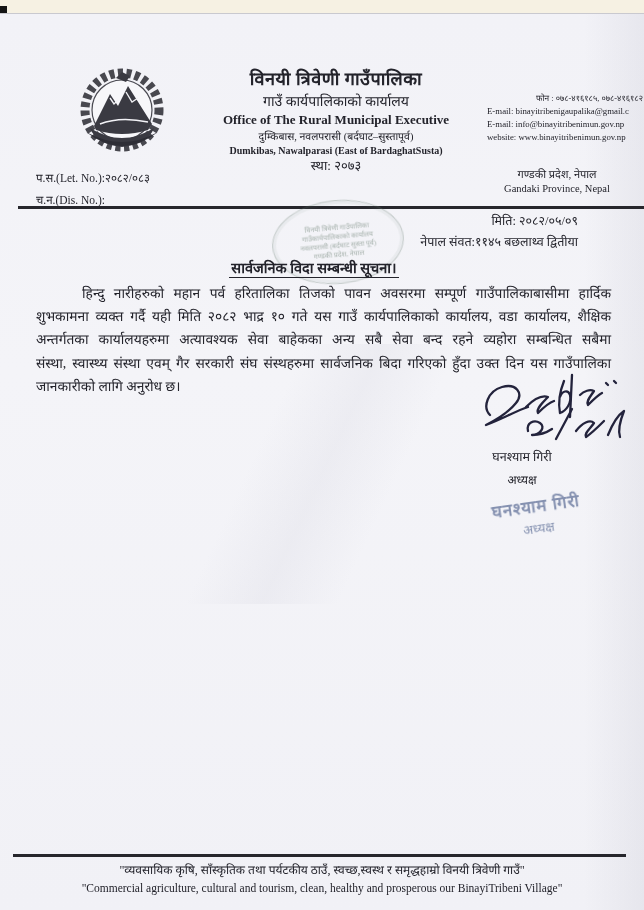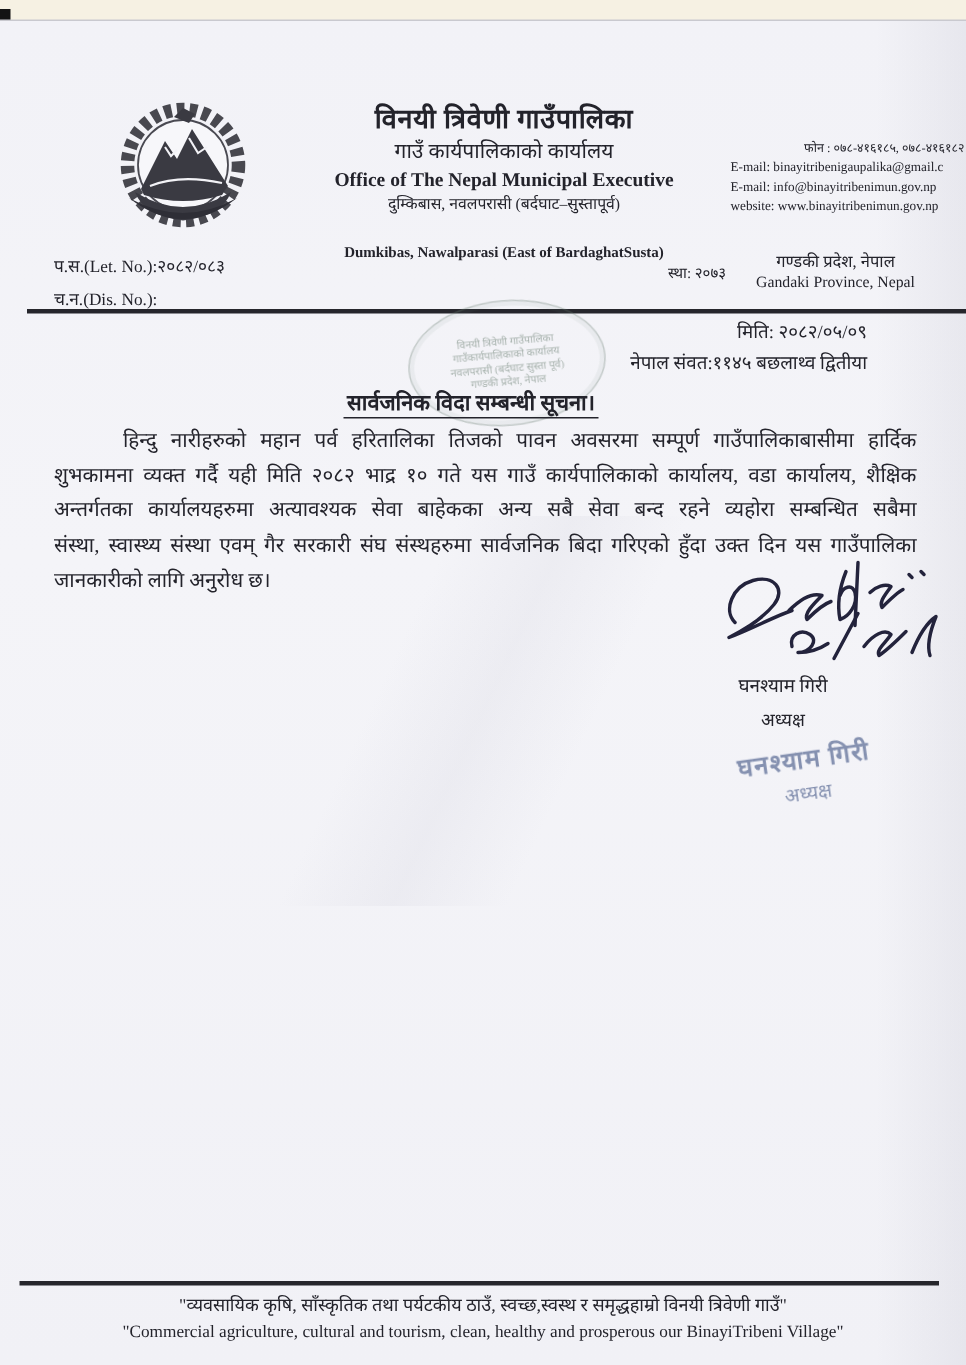--- a/index.html
+++ b/index.html
@@ -21,22 +21,22 @@
     background:linear-gradient(90deg,rgba(180,180,195,0),rgba(180,180,195,.18));pointer-events:none;}
 
   
   .logo{position:absolute;left:60px;top:50px;width:128px;height:92px;}
   .head-center{position:absolute;left:188px;top:55px;width:296px;text-align:center;line-height:1.15;}
   .np-title{font-size:18px;font-weight:bold;letter-spacing:.5px;}
   .en-title{font-size:15.5px;font-weight:bold;margin-top:4px;}
   .np-office{font-size:14px;margin-top:4px;}
   .en-office{font-size:13px;font-weight:bold;margin-top:3px;}
   .np-addr{font-size:10.5px;margin-top:3px;}
-  .en-addr{font-size:10px;font-weight:bold;margin-top:20px;}
-  .estd{font-size:10px;margin-top:3px;text-align:right;}
+  .en-addr{font-size:10px;font-weight:bold;margin-top:2px;}
+  .estd{font-size:13px;margin-top:3px;}
 
   .head-right{position:absolute;left:487px;top:78px;width:156px;font-size:8.8px;line-height:13px;}
   .head-right .ph{font-size:8.3px;text-align:right;}
   .province{position:absolute;left:487px;top:152px;width:140px;text-align:center;}
   .province .np{font-size:11px;}
   .province .en{font-size:10.5px;margin-top:2px;}
 
   .refs{position:absolute;left:36px;top:153px;font-size:11.5px;line-height:22px;}
 
   .rule-top{position:absolute;left:18px;top:192px;right:0;height:3px;background:#26262c;}
@@ -107,21 +107,21 @@
       <path d="M50 34 L54 40 L58 36"></path>
       <path d="M66 28 L72 38 L78 34"></path>
       <path d="M40 60 Q60 52 88 58"></path>
     </g>
     <path d="M26 68 Q62 88 98 68 Q62 96 26 68 Z" fill="#2e2e36"></path>
   </svg>
 
   <div class="head-center">
     <div class="np-title">विनयी त्रिवेणी गाउँपालिका</div>
     <div class="np-office">गाउँ कार्यपालिकाको कार्यालय</div>
-    <div class="en-office">Office of The Nepal Municipal Executive</div>
+    <div class="en-office">Office of The Rural Municipal Executive</div>
     <div class="np-addr">दुम्किबास, नवलपरासी (बर्दघाट–सुस्तापूर्व)</div>
     <div class="en-addr">Dumkibas, Nawalparasi (East of BardaghatSusta)</div>
     <div class="estd">स्था: २०७३</div>
   </div>
 
   <div class="head-right">
     <div class="ph">फोन : ०७८-४१६१८५, ०७८-४१६१८२</div>
     <div>E-mail: binayitribenigaupalika@gmail.c</div>
     <div>E-mail: info@binayitribenimun.gov.np</div>
     <div>website: www.binayitribenimun.gov.np</div>

